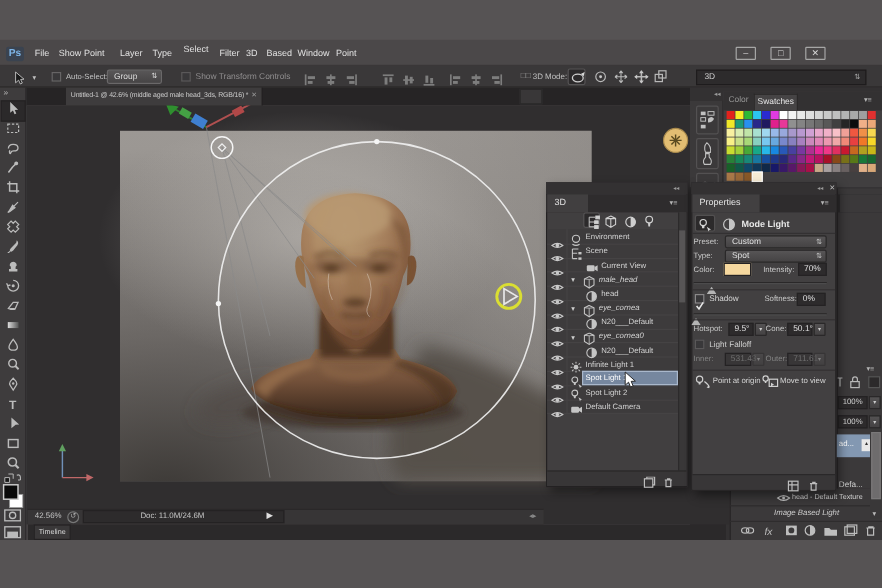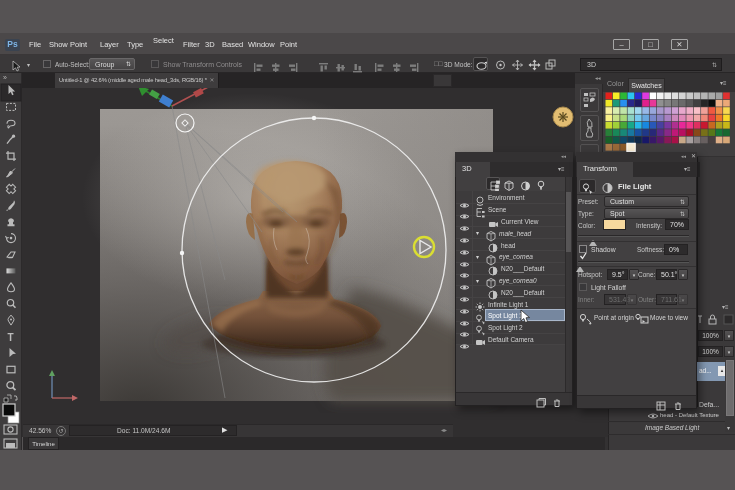--- a/index.html
+++ b/index.html
@@ -323,20 +323,35 @@
 <div style="position:absolute;left:28px;top:437px;width:31px;height:13px;background:#3a3839;border:1px solid #232122;color:#d8d8d8;font-size:6px;line-height:12px;text-align:center;">Timeline</div>
 <div style="position:absolute;left:608px;top:407px;width:127px;height:43px;background:#3b393a;border-left:1px solid #262425;"></div>
 <div style="position:absolute;left:608px;top:409px;width:127px;height:13px;"><svg width="127" height="13">
         <path d="M40,6 Q45,2 50,6 Q45,10 40,6 Z" fill="none" stroke="#c0c0c0" stroke-width="0.9"></path>
         <circle cx="45" cy="6" r="1.2" fill="#c0c0c0"></circle>
       </svg></div>
 <div style="position:absolute;left:660px;top:412px;font-size:6px;color:#d2d2d2;font-weight:normal;white-space:nowrap;">head - Default Texture</div>
 <div style="position:absolute;left:645px;top:424px;font-size:6.5px;color:#cccccc;font-weight:normal;white-space:nowrap;font-style:italic;">Image Based Light</div>
 <div style="position:absolute;left:608px;top:421px;width:127px;height:1px;background:#2e2c2d;"></div>
 <div style="position:absolute;left:608px;top:434px;width:127px;height:1px;background:#2e2c2d;"></div>
+<div style="position:absolute;left:612px;top:436px;width:120px;height:13px;"><svg width="120" height="13" viewBox="0 0 120 13">
+        <g stroke="#bdbdbd" fill="none" stroke-width="1">
+          <ellipse cx="9" cy="6" rx="3" ry="2.2"></ellipse>
+          <ellipse cx="13" cy="6" rx="3" ry="2.2"></ellipse>
+        </g>
+        <text x="25" y="9.5" font-size="8.5" font-style="italic" fill="#bdbdbd" font-family="Liberation Serif">fx</text>
+        <rect x="43" y="2" width="9" height="8" fill="#bdbdbd"></rect>
+        <circle cx="47.5" cy="6" r="2.4" fill="#3b393a"></circle>
+        <circle cx="63" cy="6" r="4" fill="none" stroke="#bdbdbd"></circle>
+        <path d="M63,2 a4,4 0 0 1 0,8 Z" fill="#bdbdbd"></path>
+        <path d="M75,4 h4 l1.5,1.5 h5 v5 h-10.5 Z" fill="#bdbdbd"></path>
+        <rect x="92" y="3" width="8" height="7" fill="none" stroke="#bdbdbd"></rect>
+        <rect x="94" y="1.5" width="8" height="7" fill="none" stroke="#bdbdbd"></rect>
+        <path d="M110,4 h7 M111,4 v6 h5 v-6 M111.5,3 h4 v1.5" stroke="#bdbdbd" fill="none"></path>
+      </svg></div>
 <div style="position:absolute;left:575px;top:73px;width:160px;height:11px;background:#333132;"></div>
 <div style="position:absolute;left:595px;top:75px;font-size:5.5px;color:#999;font-weight:normal;white-space:nowrap;">◂◂</div>
 <div style="position:absolute;left:718px;top:75px;font-size:5.5px;color:#999;font-weight:normal;white-space:nowrap;">▸▸</div>
 <div style="position:absolute;left:575px;top:84px;width:28px;height:72px;background:#3b393a;border-right:1px solid #2a2829;"></div>
 <div style="position:absolute;left:580px;top:88px;width:19px;height:24px;border:1px solid #535152;border-radius:2px;"><svg width="17" height="22">
         <g fill="#c0c0c0">
           <rect x="3" y="4" width="4" height="3"></rect>
           <rect x="9" y="4" width="5" height="3" fill="none" stroke="#c0c0c0" stroke-width="0.8"></rect>
           <rect x="3" y="9" width="4" height="3" fill="none" stroke="#c0c0c0" stroke-width="0.8"></rect>
           <path d="M9,10 q3,-3 5,0 q-1,3 -5,3 Z"></path>
@@ -686,32 +701,32 @@
         <path d="M2,3 h6 M3,3 v5.5 h4 v-5.5 M3.8,2 h2.4 v1" stroke="#bdbdbd" fill="none"></path>
       </svg></div>
 <div style="position:absolute;left:519px;top:309px;width:12px;height:16px;z-index:50;"><svg width="12" height="16">
         <path d="M2,1 L2,12 L4.8,9.5 L6.4,13.5 L8.6,12.6 L7,8.8 L10.5,8.6 Z" fill="#ffffff" stroke="#222" stroke-width="0.8"></path>
       </svg></div>
 <div style="position:absolute;left:576px;top:152px;width:121px;height:257px;background:#424041;border:1px solid #232122;box-shadow:3px 4px 8px rgba(0,0,0,0.45);"></div>
 <div style="position:absolute;left:576px;top:152px;width:121px;height:10px;background:#333132;"></div>
 <div style="position:absolute;left:681px;top:153px;font-size:5px;color:#999;font-weight:normal;white-space:nowrap;">◂◂</div>
 <div style="position:absolute;left:691px;top:152px;font-size:6px;color:#bbb;font-weight:normal;white-space:nowrap;">✕</div>
 <div style="position:absolute;left:576px;top:162px;width:121px;height:15px;background:#2e2c2d;"></div>
-<div style="position:absolute;left:577px;top:162px;width:56px;height:15px;background:#424041;color:#e6e6e6;font-size:7.5px;line-height:14px;padding-left:6px;">Transform</div>
+<div style="position:absolute;left:577px;top:162px;width:56px;height:15px;background:#424041;color:#e6e6e6;font-size:7.5px;line-height:14px;padding-left:6px;">Properties</div>
 <div style="position:absolute;left:684px;top:165px;font-size:6px;color:#b5b5b5;font-weight:normal;white-space:nowrap;">▾≡</div>
 <div style="position:absolute;left:579px;top:179px;width:17px;height:14px;background:#2c2a2b;border:1px solid #525051;border-radius:2px;"><svg width="15" height="12">
         <circle cx="6" cy="4.5" r="2.6" fill="none" stroke="#d5d5d5" stroke-width="1"></circle>
         <path d="M4.8,7 h2.4 l-0.3,2.2 h-1.8 Z" fill="#d5d5d5"></path>
         <path d="M9,8 l3.5,2.3 l-1.4,0.4 l-0.5,1.4 Z" fill="#d5d5d5"></path>
       </svg></div>
 <div style="position:absolute;left:601px;top:180px;width:13px;height:12px;"><svg width="13" height="12">
         <circle cx="6.5" cy="6" r="4.5" fill="none" stroke="#c5c5c5" stroke-width="1"></circle>
         <path d="M6.5,1.5 a4.5,4.5 0 0 1 0,9" fill="#c5c5c5"></path>
       </svg></div>
-<div style="position:absolute;left:618px;top:182px;font-size:7.5px;color:#e8e8e8;font-weight:bold;white-space:nowrap;">File Light</div>
+<div style="position:absolute;left:618px;top:182px;font-size:7.5px;color:#e8e8e8;font-weight:bold;white-space:nowrap;">Mode Light</div>
 <div style="position:absolute;left:577px;top:194px;width:119px;height:1px;background:#333132;"></div>
 <div style="position:absolute;left:578px;top:198px;font-size:6.5px;color:#c8c8c8;font-weight:normal;white-space:nowrap;">Preset:</div>
 <div style="position:absolute;left:604px;top:196px;width:85px;height:11px;background:linear-gradient(#575556,#454344);border:1px solid #2a2829;border-radius:2px;color:#e0e0e0;font-size:7px;line-height:10px;padding-left:5px;">Custom<span style="float:right;margin-right:3px;font-size:6px;color:#c5c5c5;">⇅</span></div>
 <div style="position:absolute;left:578px;top:210px;font-size:6.5px;color:#c8c8c8;font-weight:normal;white-space:nowrap;">Type:</div>
 <div style="position:absolute;left:604px;top:208px;width:85px;height:11px;background:linear-gradient(#575556,#454344);border:1px solid #2a2829;border-radius:2px;color:#e0e0e0;font-size:7px;line-height:10px;padding-left:5px;">Spot<span style="float:right;margin-right:3px;font-size:6px;color:#c5c5c5;">⇅</span></div>
 <div style="position:absolute;left:578px;top:222px;font-size:6.5px;color:#c8c8c8;font-weight:normal;white-space:nowrap;">Color:</div>
 <div style="position:absolute;left:603px;top:219px;width:23px;height:11px;background:#f6d89e;border:1px solid #242223;"></div>
 <div style="position:absolute;left:636px;top:222px;font-size:6.5px;color:#c8c8c8;font-weight:normal;white-space:nowrap;">Intensity:</div>
 <div style="position:absolute;left:665px;top:219px;width:24px;height:11px;background:#2d2b2c;border:1px solid #242223;color:#e0e0e0;font-size:7px;line-height:10px;padding-left:4px;">70%</div>
 <div style="position:absolute;left:578px;top:235px;width:111px;height:2px;background:#2a2829;border-bottom:1px solid #555;"></div>

